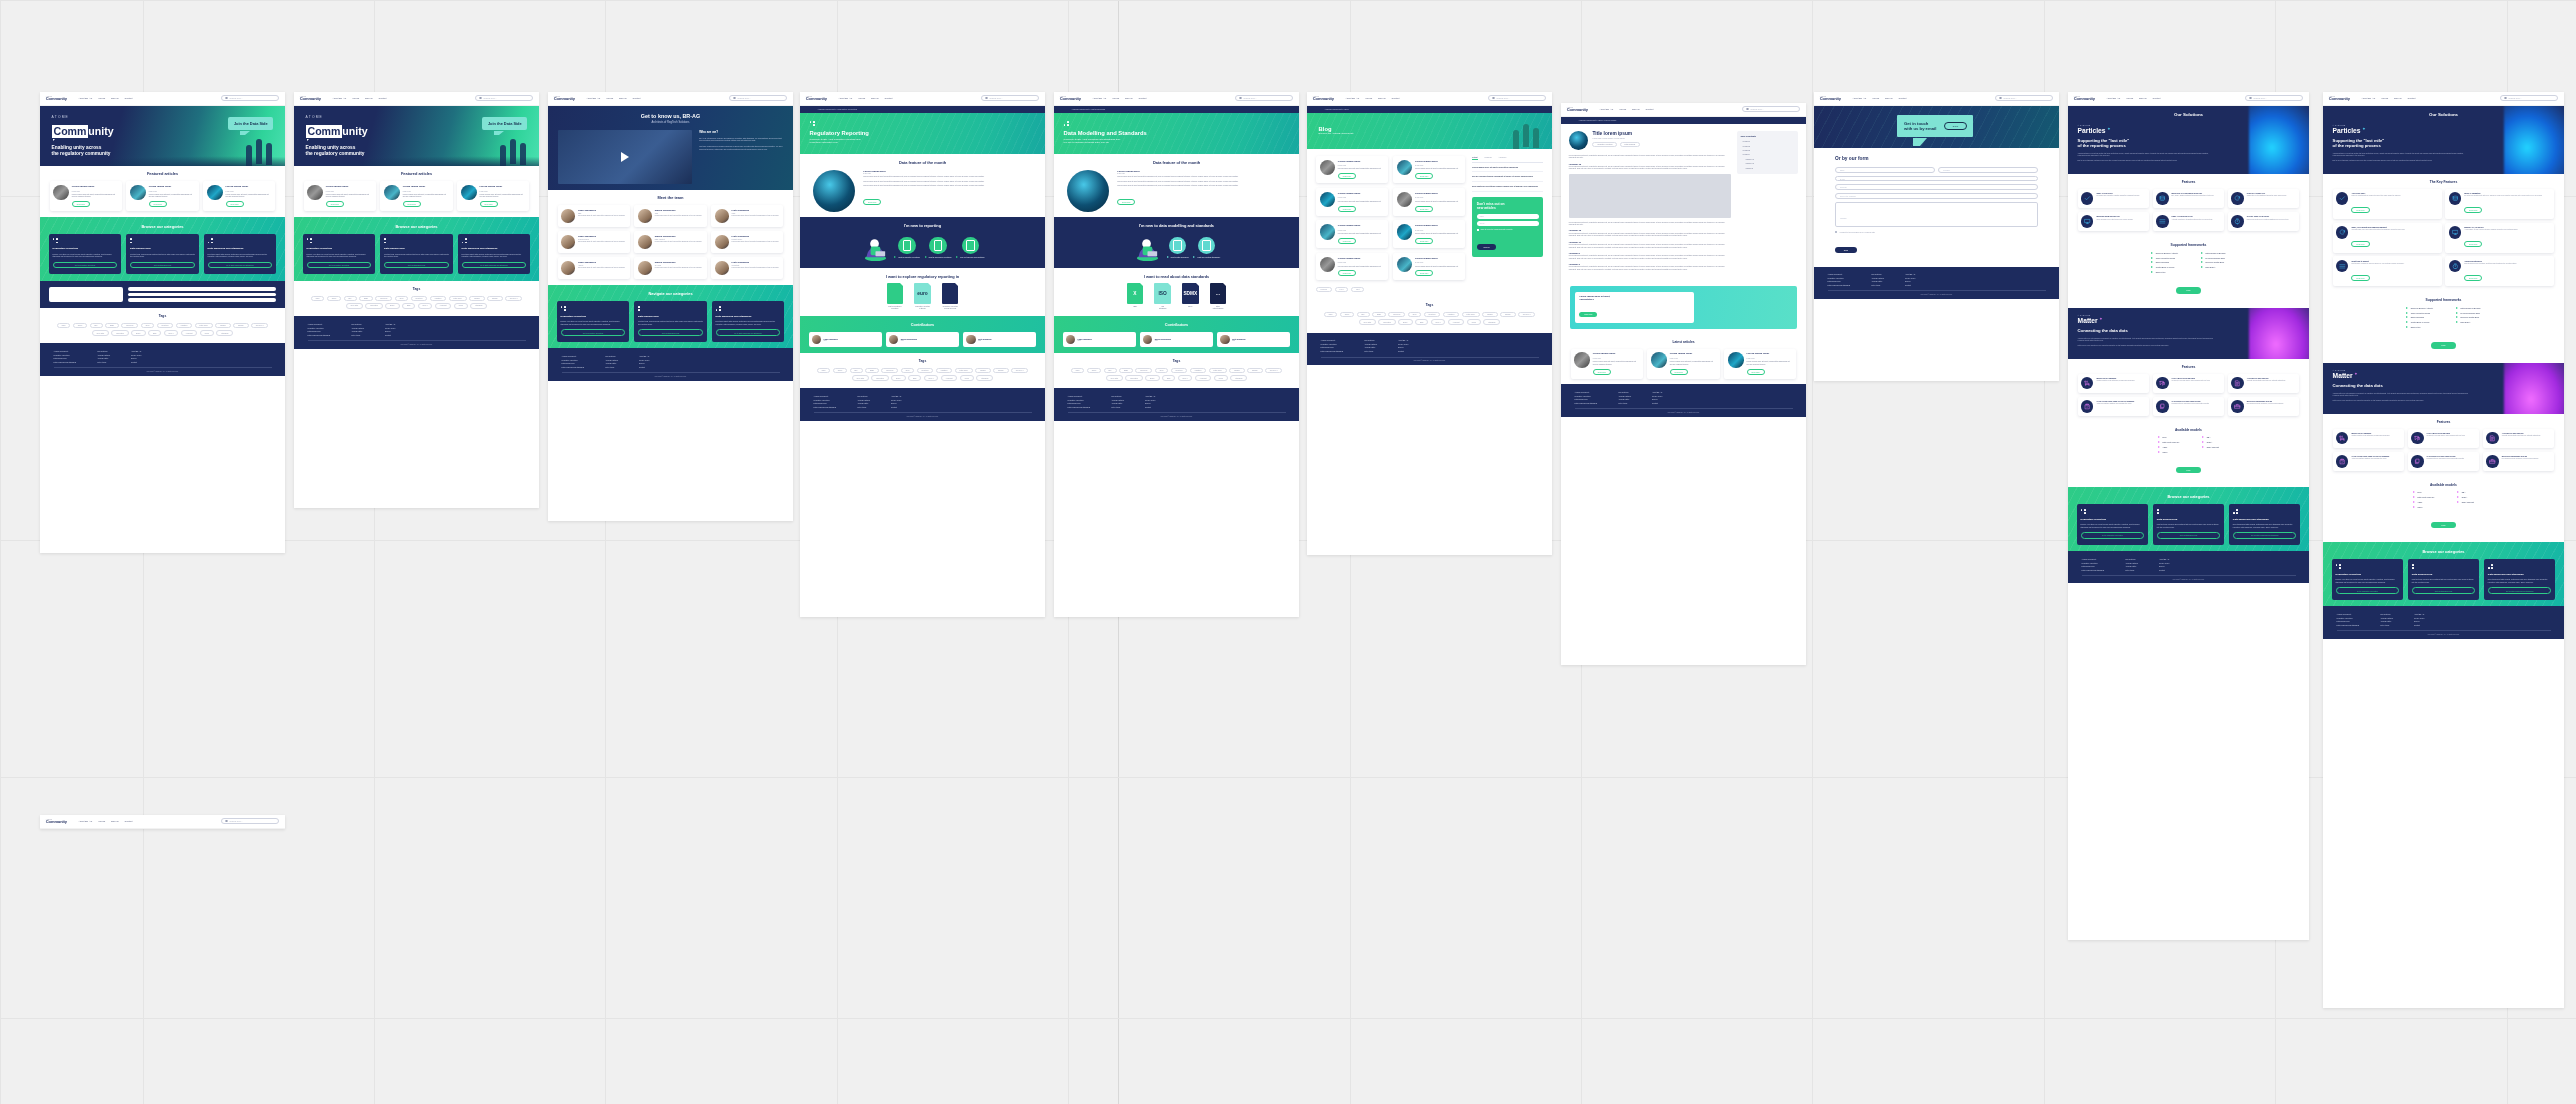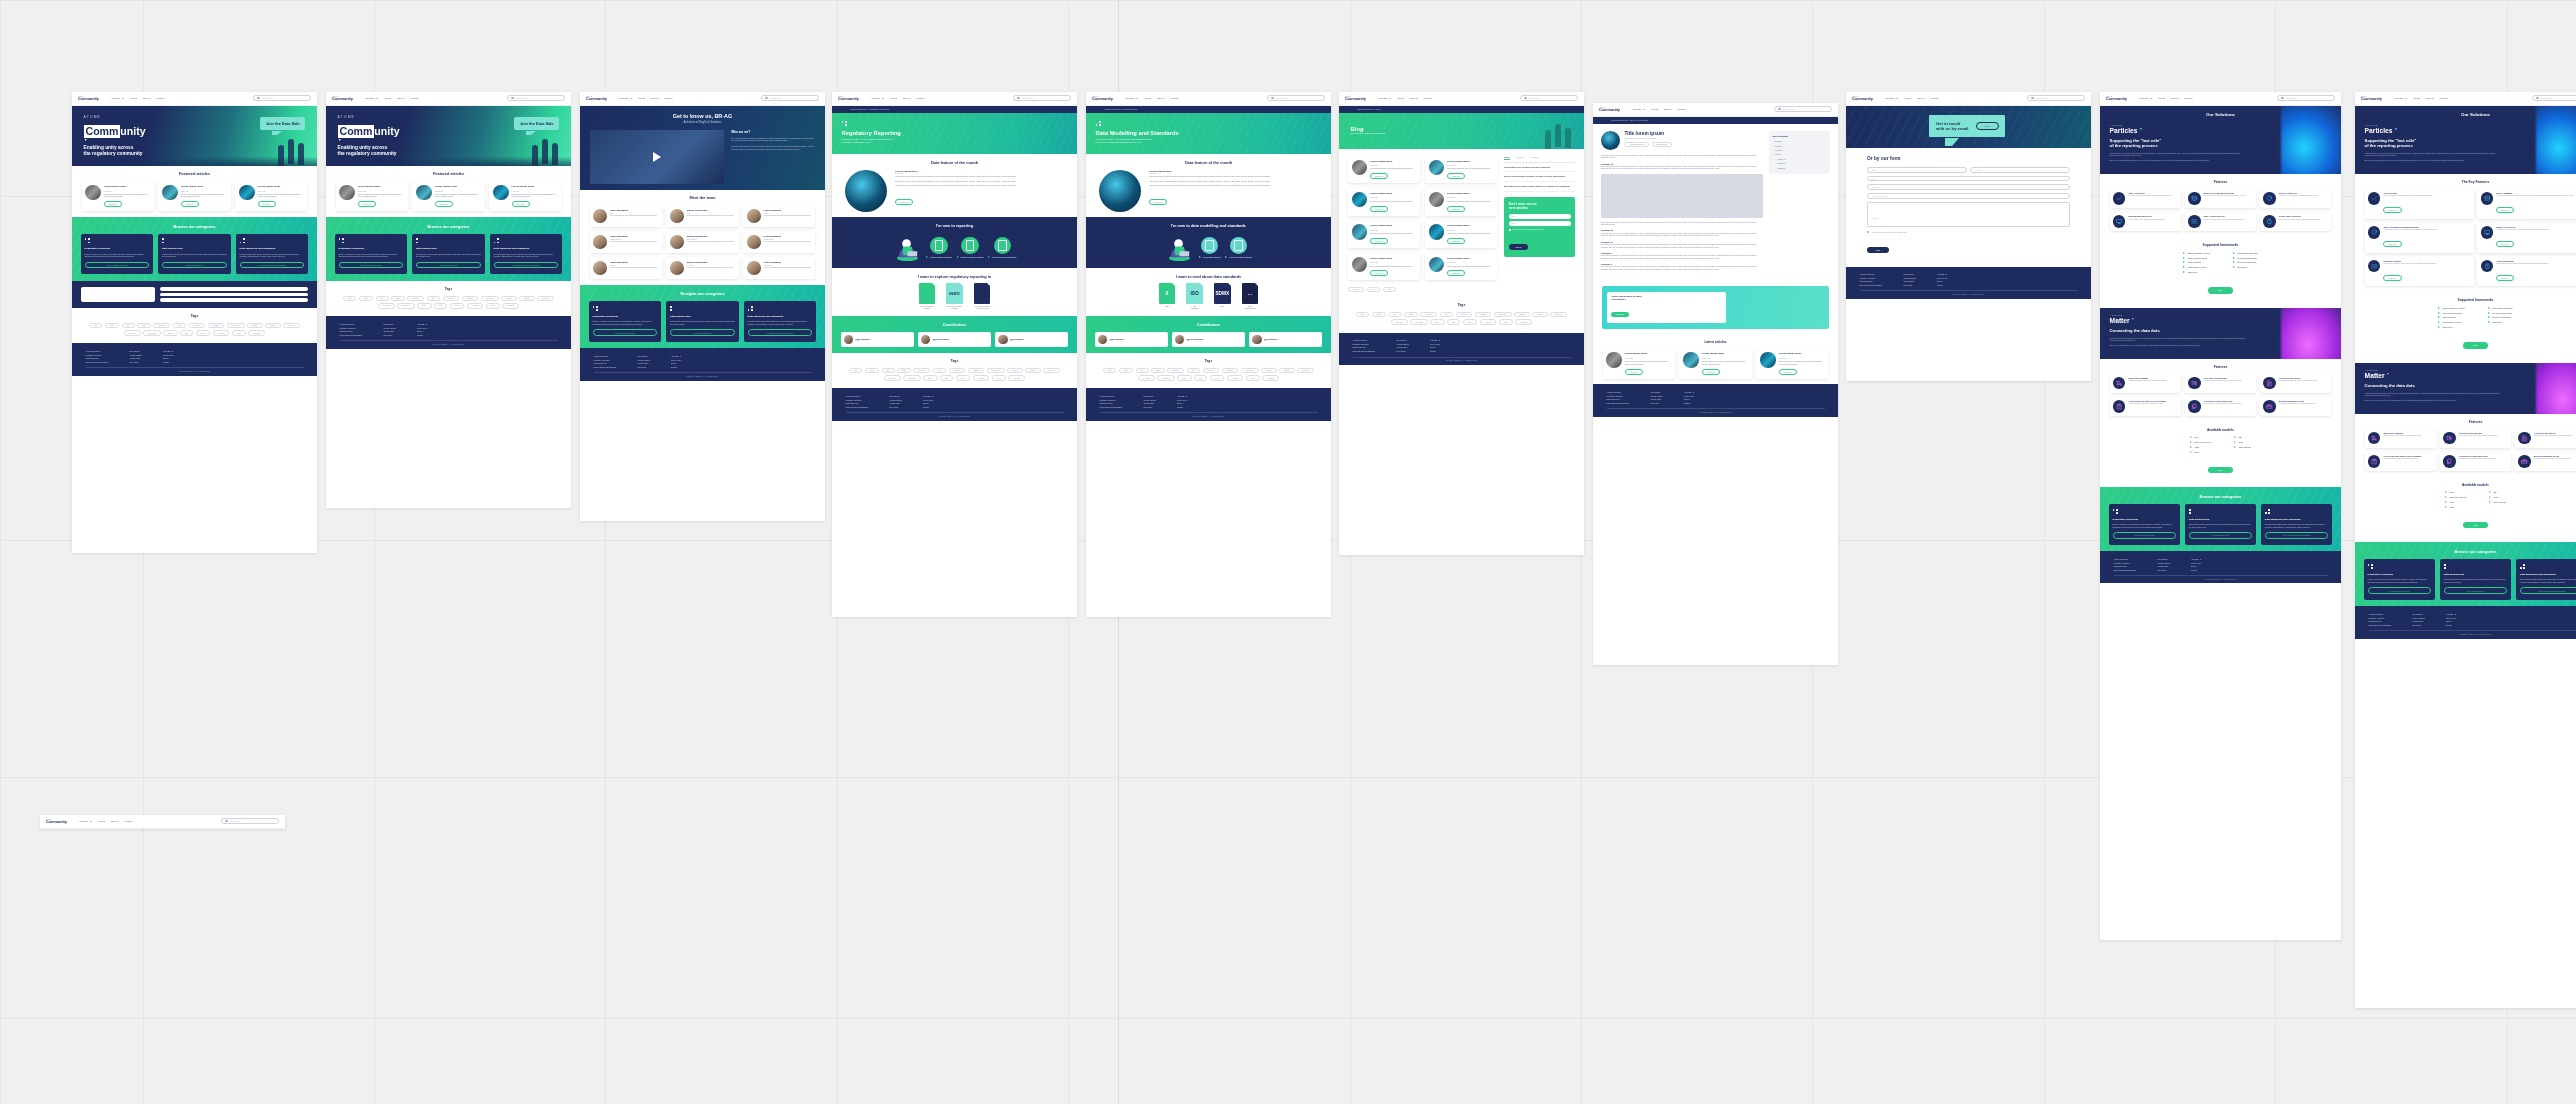--- a/index.html
+++ b/index.html
@@ -15,21 +15,20 @@
   .grid-h { position:absolute; left:0; right:0; height:1px; background:#e4e4e4; }
   .grid-strong { background:#d8d8d8; }
 
   #artboards { position:absolute; inset:0; z-index:1; }
 
   .board {
     position:absolute;
     background:#ffffff;
     box-shadow:0 1px 2.9px rgba(0,0,0,.10);
     overflow:hidden;
-    margin-left:32px;
   }
 
   
   .navbar {
     height:13.5px; background:#fff; display:flex; align-items:center;
     padding:0 5.8px; gap:4.8px; border-bottom:1px solid #f2f2f2;
   }
   .logo { display:flex; flex-direction:column; line-height:1; }
   .logo .logo-top { font-size:1.5px; color:#8f93a8; letter-spacing:0.2px; }
   .logo .logo-main { font-size:4px; font-weight:bold; color:#1d2b5e; letter-spacing:-0.1px; }

